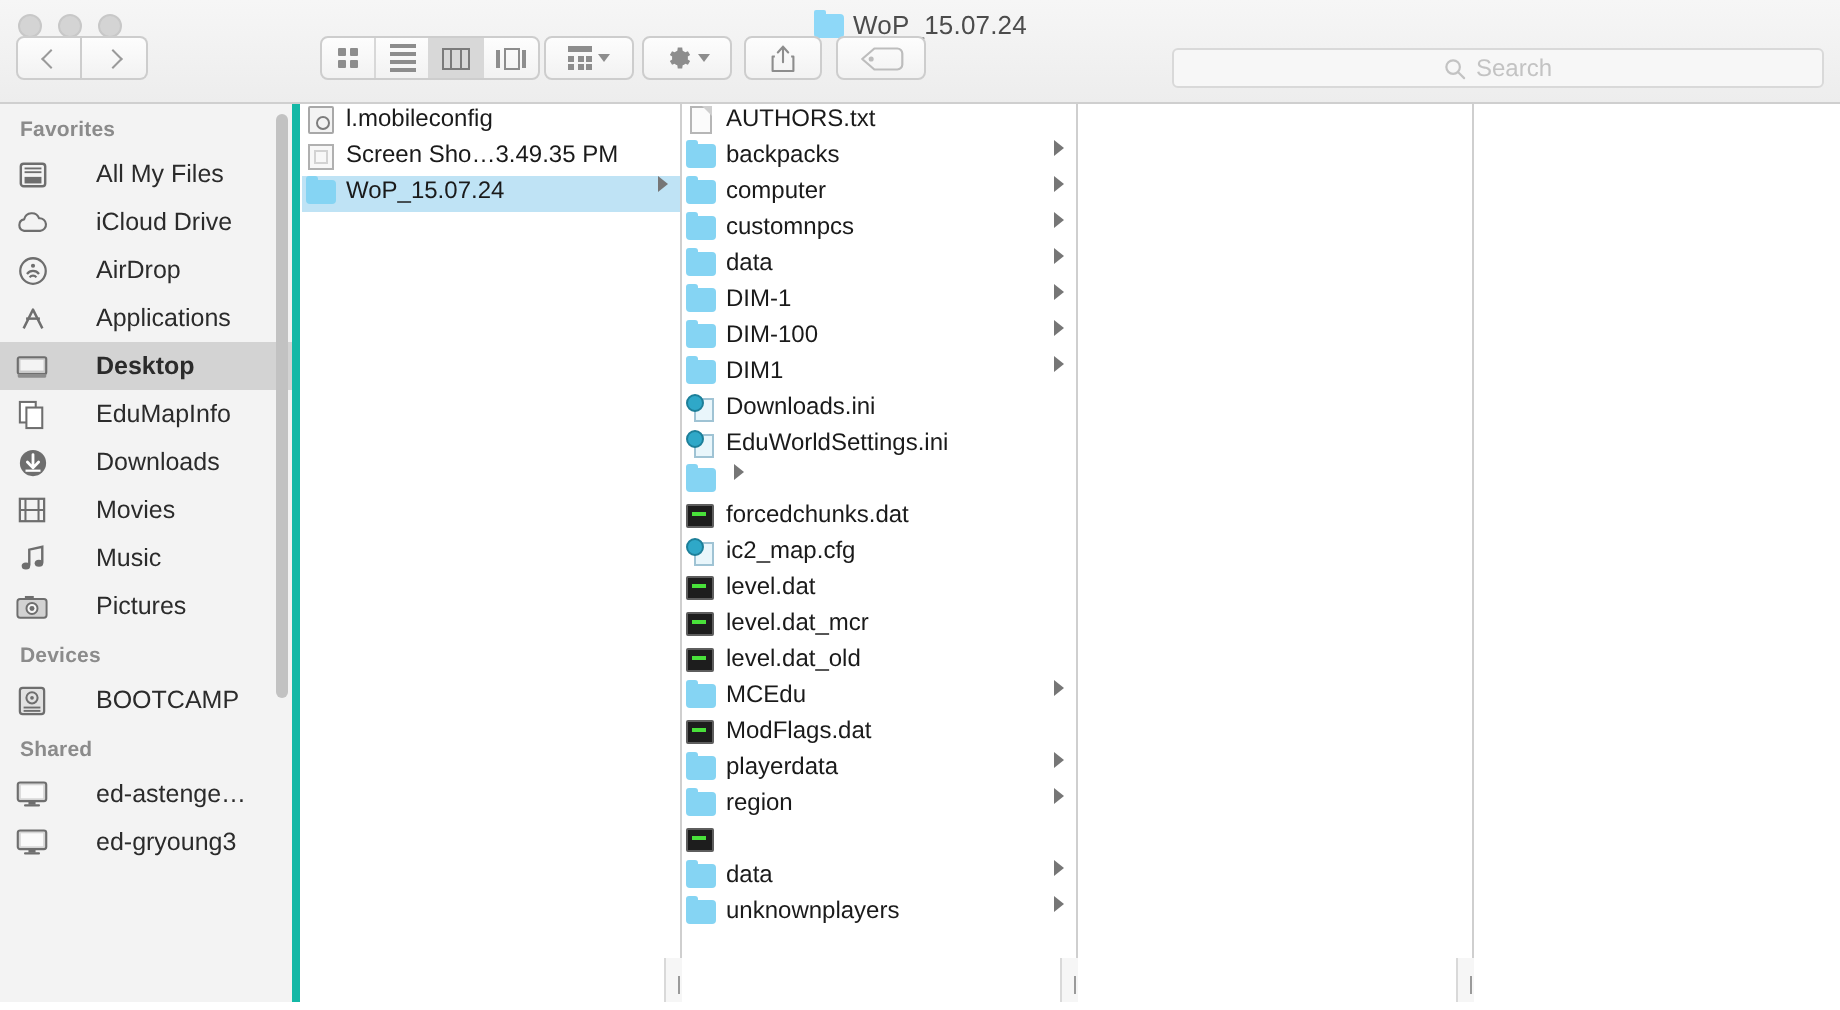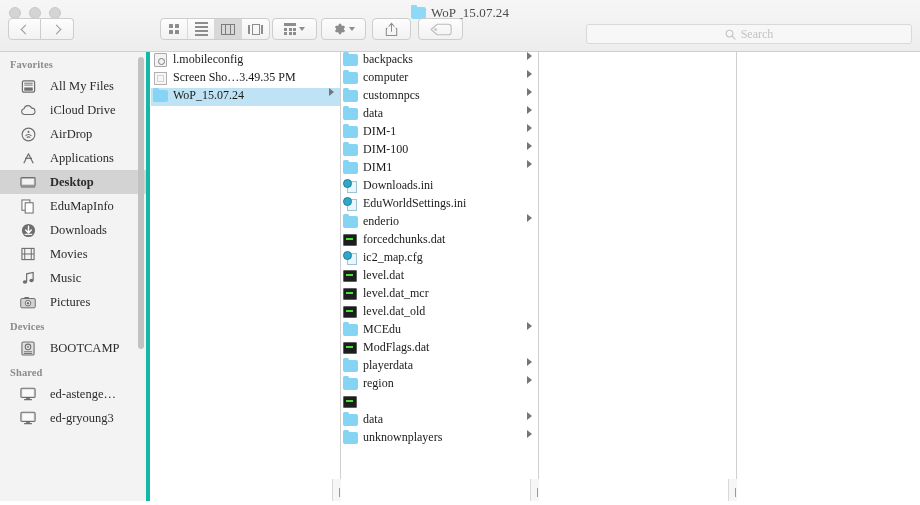--- a/index.html
+++ b/index.html
@@ -12,21 +12,20 @@
     background: #ffffff;
     -webkit-font-smoothing: antialiased;
   }
 
   #window {
     position: relative;
     width: 920px;
     height: 501px;
     background: #ffffff;
     overflow: hidden;
-    font-family: Liberation Serif, serif;
   }
 
   
   #titlebar {
     position: absolute;
     top: 0; left: 0;
     width: 920px;
     height: 52px;
     background: linear-gradient(to bottom, #f6f6f6 0%, #ededed 100%);
     border-bottom: 1px solid #cfcfcf;
@@ -191,22 +190,22 @@
     font-size: 10.5px;
     font-weight: bold;
     color: #8b8b8b;
     padding: 7px 0 4px 10px;
     letter-spacing: 0.1px;
   }
   .sb-item {
     height: 24px;
     display: flex;
     align-items: center;
-    gap: 14px;
-    padding-left: 20px;
+    gap: 24px;
+    padding-left: 8px;
     font-size: 12.5px;
     color: #2b2b2b;
     white-space: nowrap;
   }
   .sb-item.selected {
     background: #d3d3d3;
     font-weight: bold;
   }
   .sb-icon {
     width: 16px; height: 16px;
@@ -676,20 +675,27 @@
       </div>
       <div class="col-divider">
         <div class="grip">
           <i></i>
           <i></i>
         </div>
       </div>
       <div class="col" style="width: 197px;">
         <div class="row">
           <span class="row-icon">
+            <span class="icn-doc"></span>
+          </span>
+          <span class="row-label">AUTHORS.txt</span>
+          <span class="row-arrow hidden"></span>
+        </div>
+        <div class="row">
+          <span class="row-icon">
             <span class="icn-folder"></span>
           </span>
           <span class="row-label">backpacks</span>
           <span class="row-arrow"></span>
         </div>
         <div class="row">
           <span class="row-icon">
             <span class="icn-folder"></span>
           </span>
           <span class="row-label">computer</span>
@@ -747,21 +753,20 @@
               <span class="gearlet"></span>
             </span>
           </span>
           <span class="row-label">EduWorldSettings.ini</span>
           <span class="row-arrow hidden"></span>
         </div>
         <div class="row">
           <span class="row-icon">
             <span class="icn-folder"></span>
           </span>
-          <span class="row-label">enderio</span>
           <span class="row-arrow"></span>
         </div>
         <div class="row">
           <span class="row-icon">
             <span class="icn-dat"></span>
           </span>
           <span class="row-label">forcedchunks.dat</span>
           <span class="row-arrow hidden"></span>
         </div>
         <div class="row">

